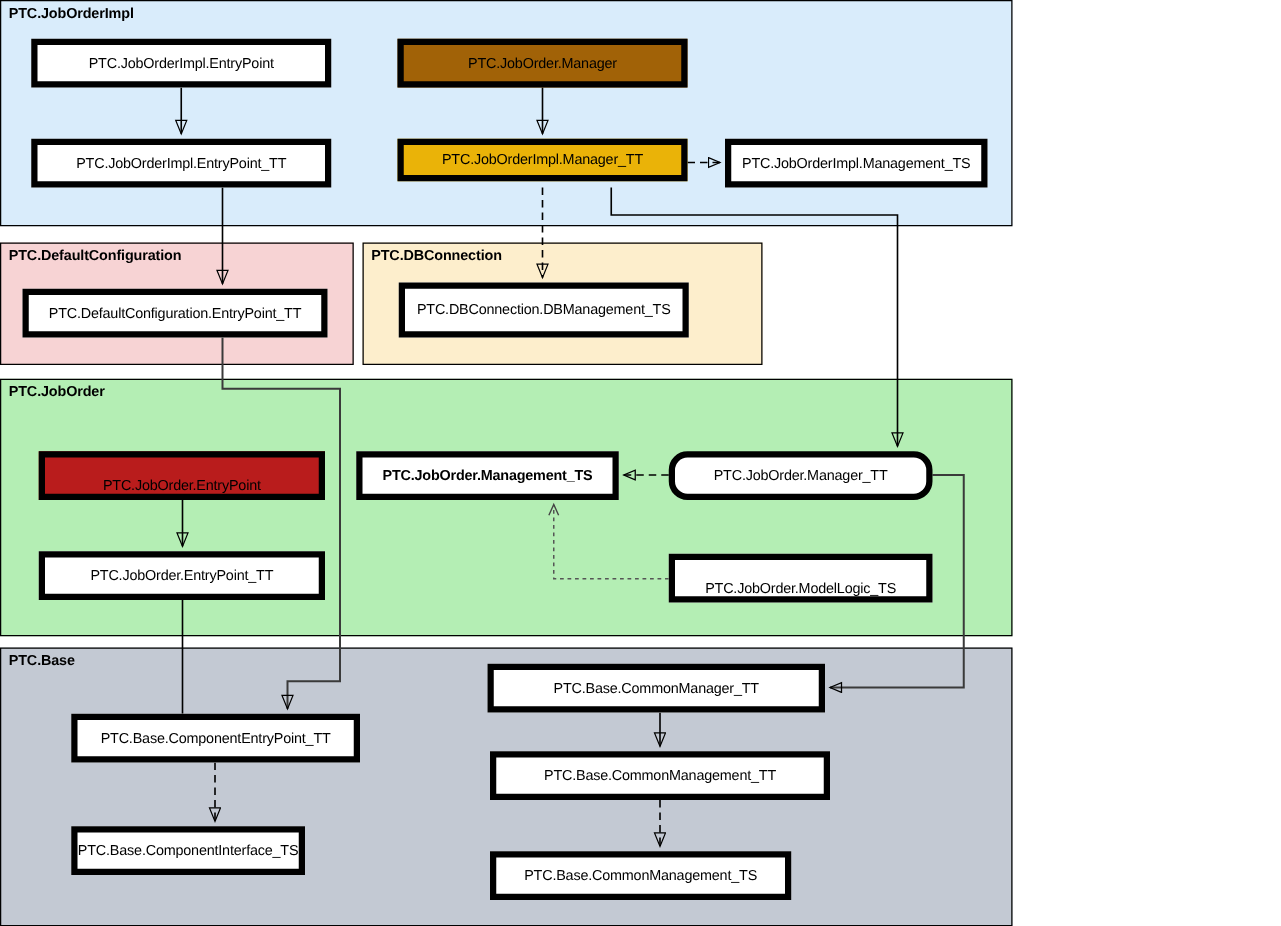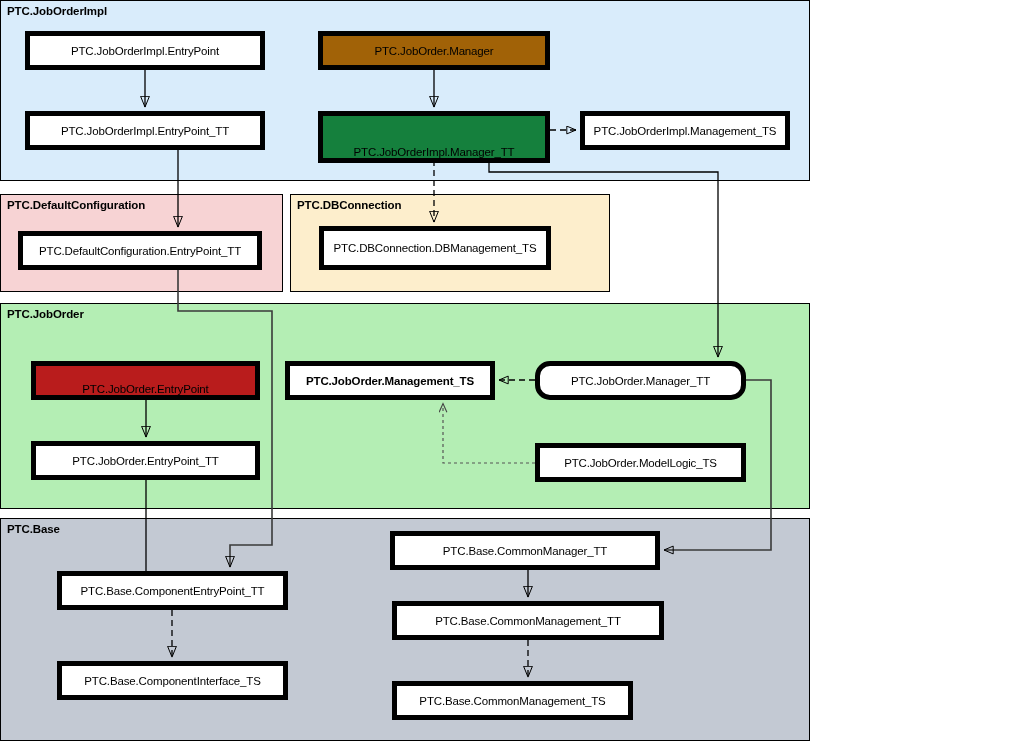--- a/index.html
+++ b/index.html
@@ -113,21 +113,21 @@
   <div id="nodes-layer">
       <div class="node" style="left: 25px; top: 31px; width: 240px; height: 39px; background: rgb(255, 255, 255); border-color: rgb(0, 0, 0);">
         <span>PTC.JobOrderImpl.EntryPoint</span>
       </div>
       <div class="node" style="left: 318px; top: 31px; width: 232px; height: 39px; background: #a16207; border-color: rgb(0, 0, 0);">
         <span>PTC.JobOrder.Manager</span>
       </div>
       <div class="node" style="left: 25px; top: 111px; width: 240px; height: 39px; background: rgb(255, 255, 255); border-color: rgb(0, 0, 0);">
         <span>PTC.JobOrderImpl.EntryPoint_TT</span>
       </div>
-      <div class="node" style="left: 318px; top: 111px; width: 232px; height: 52px; background: #15803d; border-color: rgb(0, 0, 0); align-items: flex-end;">
+      <div class="node" style="left: 318px; top: 111px; width: 232px; height: 34px; background: #eab308; border-color: rgb(0, 0, 0);">
         <span>PTC.JobOrderImpl.Manager_TT</span>
       </div>
       <div class="node" style="left: 580px; top: 111px; width: 210px; height: 39px; background: rgb(255, 255, 255); border-color: rgb(0, 0, 0);">
         <span>PTC.JobOrderImpl.Management_TS</span>
       </div>
       <div class="node" style="left: 18px; top: 231px; width: 244px; height: 39px; background: rgb(255, 255, 255); border-color: rgb(0, 0, 0);">
         <span>PTC.DefaultConfiguration.EntryPoint_TT</span>
       </div>
       <div class="node" style="left: 319px; top: 226px; width: 232px; height: 44px; background: rgb(255, 255, 255); border-color: rgb(0, 0, 0);">
         <span>PTC.DBConnection.DBManagement_TS</span>
@@ -137,30 +137,30 @@
       </div>
       <div class="node" style="left: 285px; top: 361px; width: 210px; height: 39px; background: rgb(255, 255, 255); border-color: rgb(0, 0, 0); font-weight: bold;">
         <span>PTC.JobOrder.Management_TS</span>
       </div>
       <div class="node" style="left: 535px; top: 361px; width: 211px; height: 39px; background: rgb(255, 255, 255); border-color: rgb(0, 0, 0); border-radius: 15px;">
         <span>PTC.JobOrder.Manager_TT</span>
       </div>
       <div class="node" style="left: 31px; top: 441px; width: 229px; height: 39px; background: rgb(255, 255, 255); border-color: rgb(0, 0, 0);">
         <span>PTC.JobOrder.EntryPoint_TT</span>
       </div>
-      <div class="node" style="left: 535px; top: 443px; width: 211px; height: 39px; background: rgb(255, 255, 255); border-color: rgb(0, 0, 0);">
+      <div class="node" style="left: 535px; top: 443px; width: 211px; height: 39px; background: rgb(255, 255, 255); border-color: rgb(0, 0, 0); align-items: flex-end;">
         <span>PTC.JobOrder.ModelLogic_TS</span>
       </div>
       <div class="node" style="left: 57px; top: 571px; width: 231px; height: 39px; background: rgb(255, 255, 255); border-color: rgb(0, 0, 0);">
         <span>PTC.Base.ComponentEntryPoint_TT</span>
       </div>
       <div class="node" style="left: 390px; top: 531px; width: 270px; height: 39px; background: rgb(255, 255, 255); border-color: rgb(0, 0, 0);">
         <span>PTC.Base.CommonManager_TT</span>
       </div>
-      <div class="node" style="left: 57px; top: 661px; width: 231px; height: 39px; background: rgb(255, 255, 255); border-color: rgb(0, 0, 0);">
+      <div class="node" style="left: 57px; top: 661px; width: 187px; height: 39px; background: rgb(255, 255, 255); border-color: rgb(0, 0, 0);">
         <span>PTC.Base.ComponentInterface_TS</span>
       </div>
       <div class="node" style="left: 392px; top: 601px; width: 272px; height: 39px; background: rgb(255, 255, 255); border-color: rgb(0, 0, 0);">
         <span>PTC.Base.CommonManagement_TT</span>
       </div>
       <div class="node" style="left: 392px; top: 681px; width: 241px; height: 39px; background: rgb(255, 255, 255); border-color: rgb(0, 0, 0);">
         <span>PTC.Base.CommonManagement_TS</span>
       </div>
     </div>
 </div>

